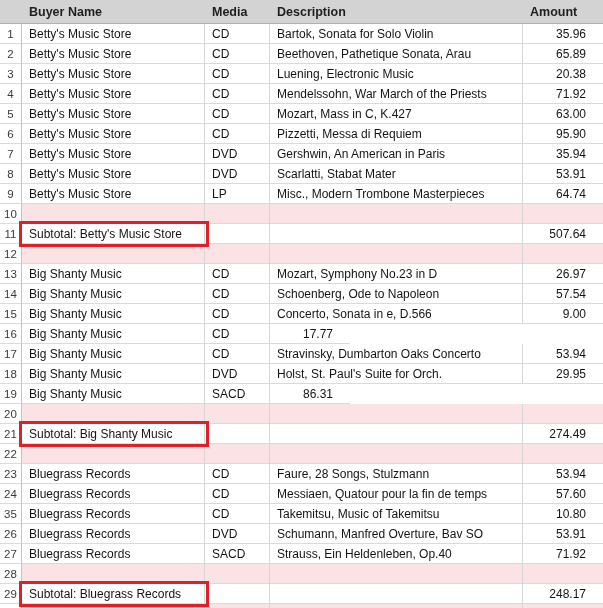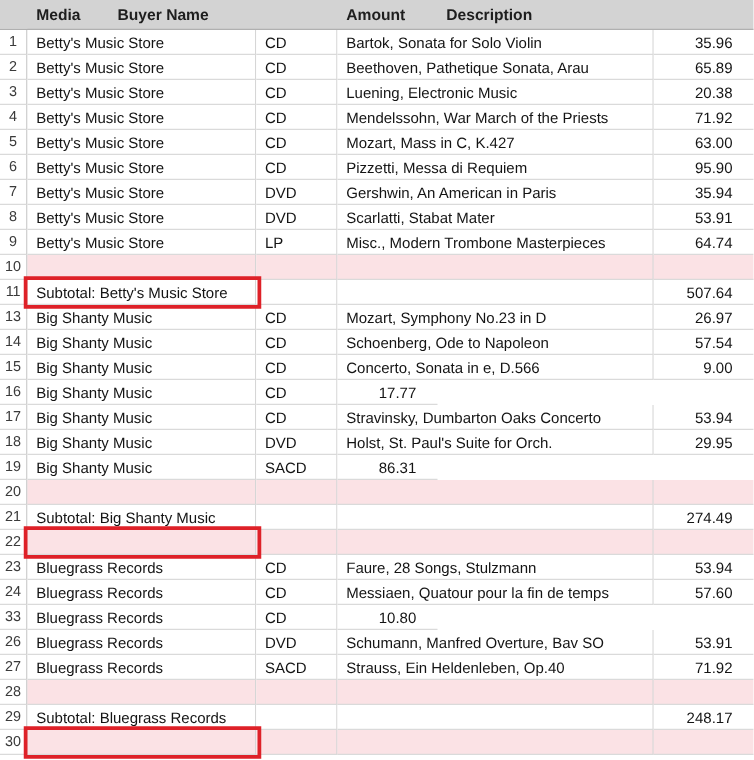--- a/index.html
+++ b/index.html
@@ -89,24 +89,24 @@
   }
   
   .partial-row { height:20px; }
 </style>
 </head>
 <body>
 
 <div class="grid" id="grid">
   <div class="header-row" id="headerRow">
       <div class="header-cell col-num corner-cell"></div>
+      <div class="header-cell col-buyer">Buyer Name</div>
       <div class="header-cell col-media">Media</div>
-      <div class="header-cell col-buyer">Buyer Name</div>
+      <div class="header-cell col-desc">Description</div>
       <div class="header-cell col-amount">Amount</div>
-      <div class="header-cell col-desc">Description</div>
     </div>
   <div id="rowsContainer">
       <div class="row">
         <div class="cell col-num rownum">1</div>
         <div class="cell col-buyer">Betty's Music Store</div>
         <div class="cell col-media">CD</div>
         <div class="cell col-desc">Bartok, Sonata for Solo Violin</div>
         <div class="cell col-amount amount">35.96</div>
       </div>
       <div class="row">
@@ -172,20 +172,27 @@
         <div class="cell col-desc"></div>
         <div class="cell col-amount amount"></div>
       </div>
       <div class="row">
         <div class="cell col-num rownum">11</div>
         <div class="cell col-buyer">Subtotal: Betty's Music Store</div>
         <div class="cell col-media"></div>
         <div class="cell col-desc"></div>
         <div class="cell col-amount amount">507.64</div>
       </div>
+      <div class="row pink">
+        <div class="cell col-num rownum">12</div>
+        <div class="cell col-buyer"></div>
+        <div class="cell col-media"></div>
+        <div class="cell col-desc"></div>
+        <div class="cell col-amount amount"></div>
+      </div>
       <div class="row">
         <div class="cell col-num rownum">13</div>
         <div class="cell col-buyer">Big Shanty Music</div>
         <div class="cell col-media">CD</div>
         <div class="cell col-desc">Mozart, Symphony No.23 in D</div>
         <div class="cell col-amount amount">26.97</div>
       </div>
       <div class="row">
         <div class="cell col-num rownum">14</div>
         <div class="cell col-buyer">Big Shanty Music</div>
@@ -255,23 +262,24 @@
         <div class="cell col-amount amount">53.94</div>
       </div>
       <div class="row">
         <div class="cell col-num rownum">24</div>
         <div class="cell col-buyer">Bluegrass Records</div>
         <div class="cell col-media">CD</div>
         <div class="cell col-desc">Messiaen, Quatour pour la fin de temps</div>
         <div class="cell col-amount amount">57.60</div>
       </div>
       <div class="row">
-        <div class="cell col-num rownum">33</div>
-        <div class="cell col-buyer">Bluegrass Records</div>
-        <div class="cell col-media">CD</div>
+        <div class="cell col-num rownum">35</div>
+        <div class="cell col-buyer">Bluegrass Records</div>
+        <div class="cell col-media">CD</div>
+        <div class="cell col-desc">Takemitsu, Music of Takemitsu</div>
         <div class="cell col-amount amount">10.80</div>
       </div>
       <div class="row">
         <div class="cell col-num rownum">26</div>
         <div class="cell col-buyer">Bluegrass Records</div>
         <div class="cell col-media">DVD</div>
         <div class="cell col-desc">Schumann, Manfred Overture, Bav SO</div>
         <div class="cell col-amount amount">53.91</div>
       </div>
       <div class="row">

